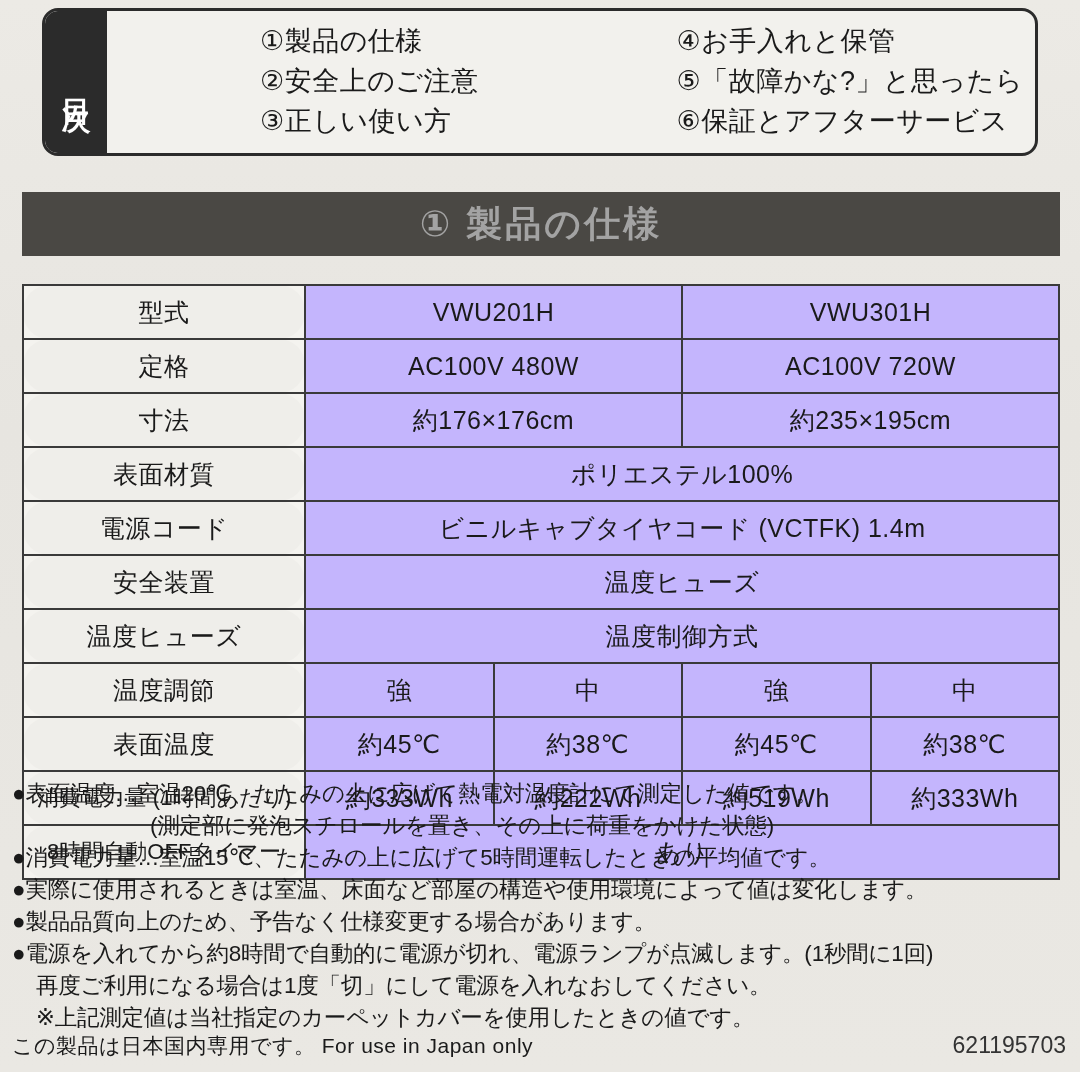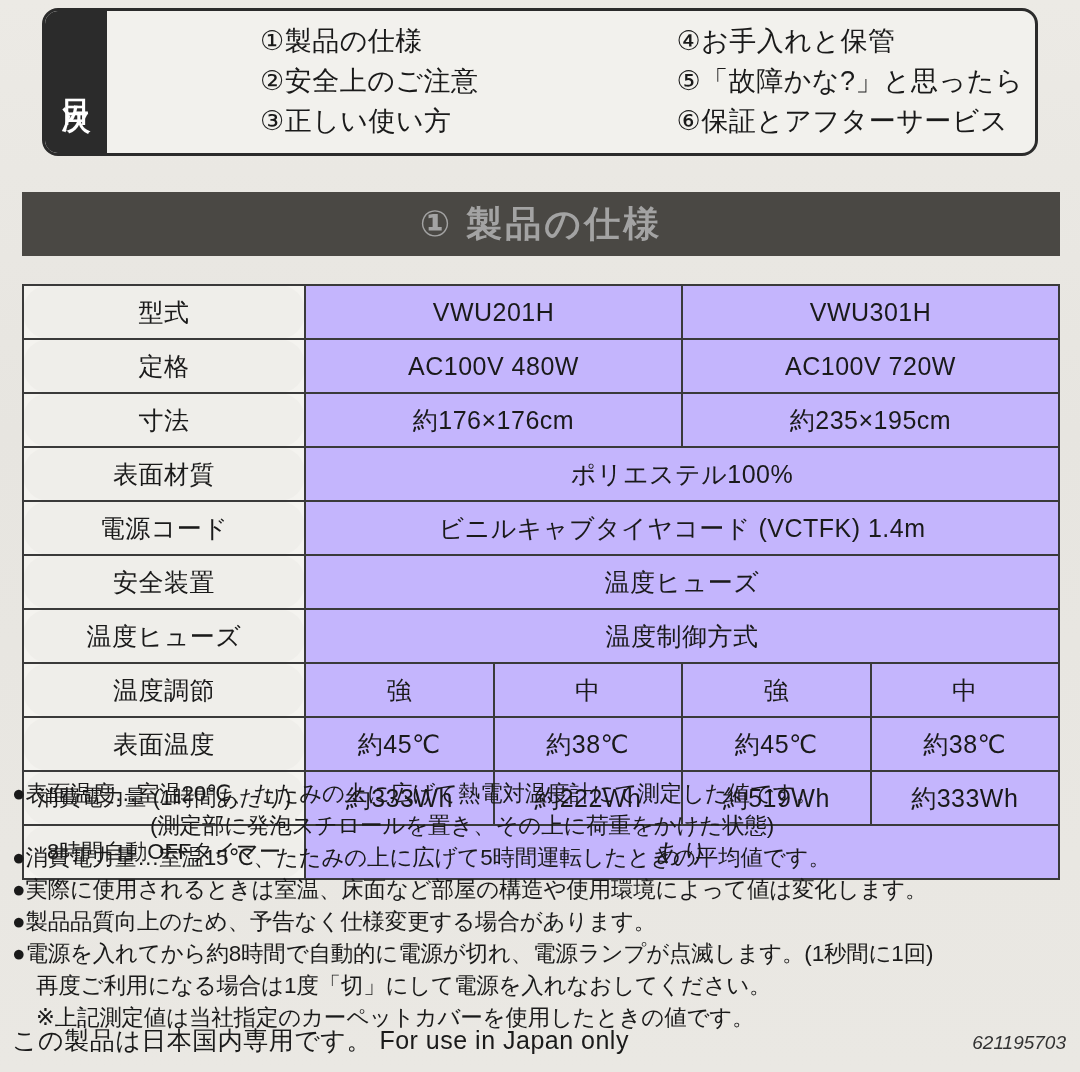--- a/index.html
+++ b/index.html
@@ -142,27 +142,27 @@
   .footer {
     position: absolute;
     left: 12px;
     right: 14px;
     top: 1024px;
     display: flex;
     align-items: baseline;
     justify-content: space-between;
   }
   .footer-left {
-    font-size: 25px;
+    font-size: 21px;
     letter-spacing: 0.5px;
+    margin-top: 8px;
   }
   .footer-right {
-    font-size: 19px;
+    font-size: 23px;
     color: #333;
-    font-style: italic;
   }
 </style>
 </head>
 <body>
 
 <div class="page">
 
   <div class="toc">
     <div class="toc-tab">
       <span>目次</span>

